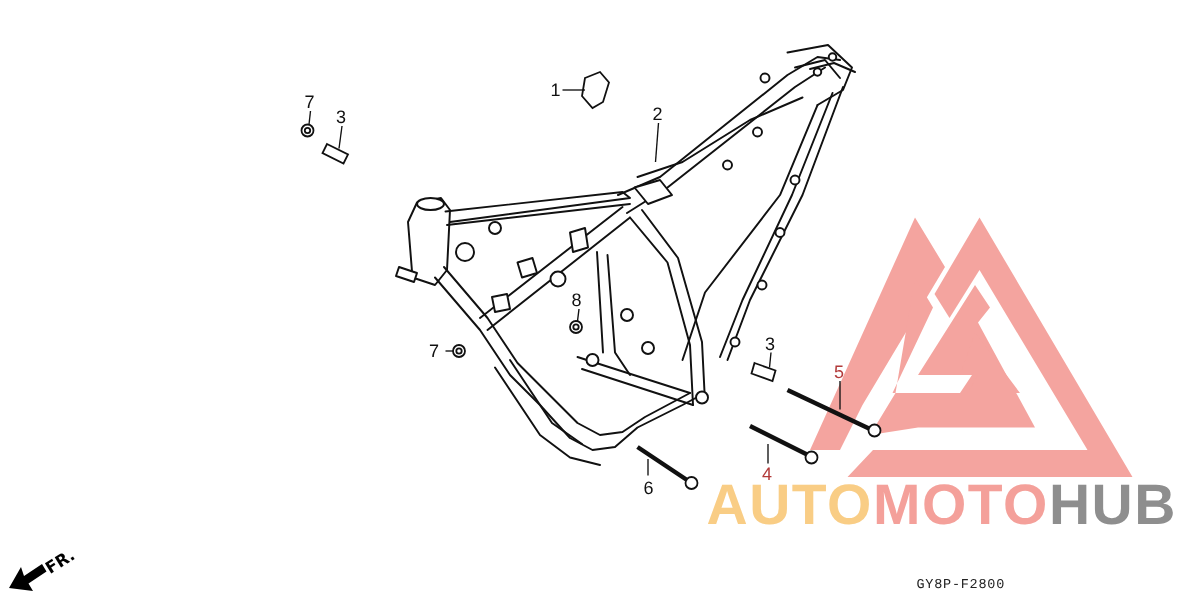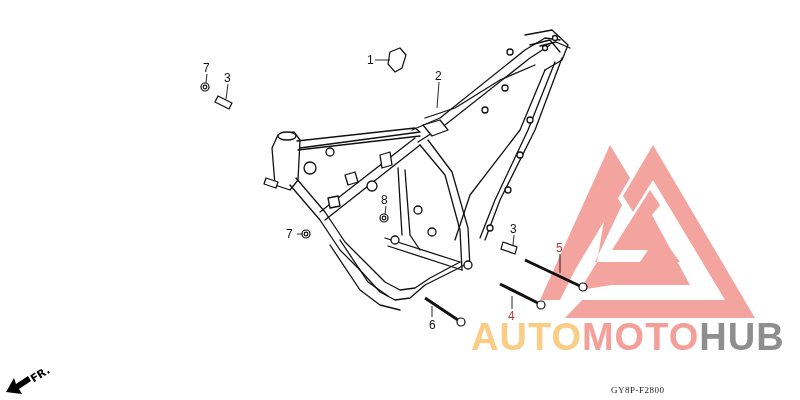--- a/index.html
+++ b/index.html
@@ -1,21 +1,21 @@
 <!DOCTYPE html>
 <html><head>
   <meta charset="utf-8">
   <style>
     html, body { margin: 0; padding: 0; background: #ffffff; }
     body { width: 800px; height: 400px; position: relative; overflow: hidden; font-family: "Liberation Sans", sans-serif; }
     .stage { position: absolute; left: 0; top: 0; width: 800px; height: 400px; }
     .callout { position: absolute; font-family: "Liberation Sans", sans-serif; font-size: 12px; color: #111; line-height: 1; }
     .callout.red { color: #b23a3a; }
     .fr-label { position: absolute; left: 30px; top: 368px; font-family: "DejaVu Sans", sans-serif; font-weight: bold; font-size: 11px; transform: rotate(-32deg); color: #000; }
-    .code { position: absolute; left: 611px; top: 385px; font-family: Liberation Serif, serif; font-size: 9px; color: #222; letter-spacing: 0.5px; }
+    .code { position: absolute; left: 611px; top: 385px; font-family: Liberation Mono, monospace; font-size: 9px; color: #222; letter-spacing: 0.5px; }
     .watermark-text { position: absolute; left: 471px; top: 318px; font-family: "Liberation Sans", sans-serif; font-weight: bold; font-size: 38px; letter-spacing: 1px; line-height: 1; white-space: nowrap; }
     .wm-auto { color: #f9cd85; }
     .wm-moto { color: #f4a09a; }
     .wm-hub { color: #8e8e8e; }
   </style>
 </head>
 <body>
 
 <div class="stage">
   <svg width="800" height="400" viewBox="0 0 800 400" xmlns="http://www.w3.org/2000/svg" style="position:absolute;left:0;top:0;">

